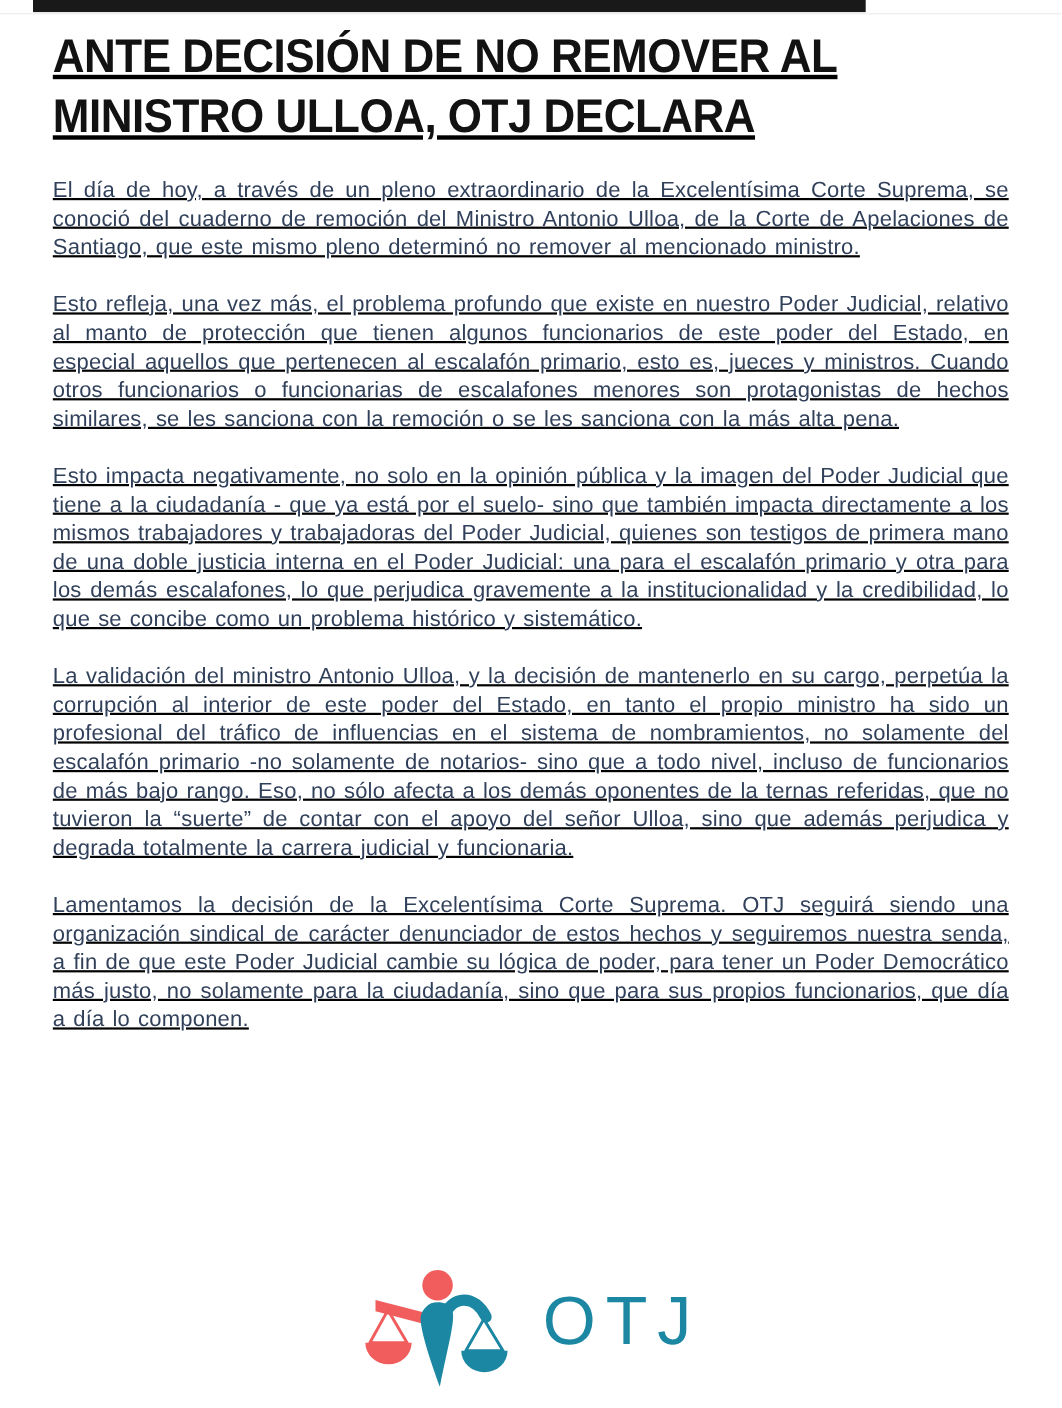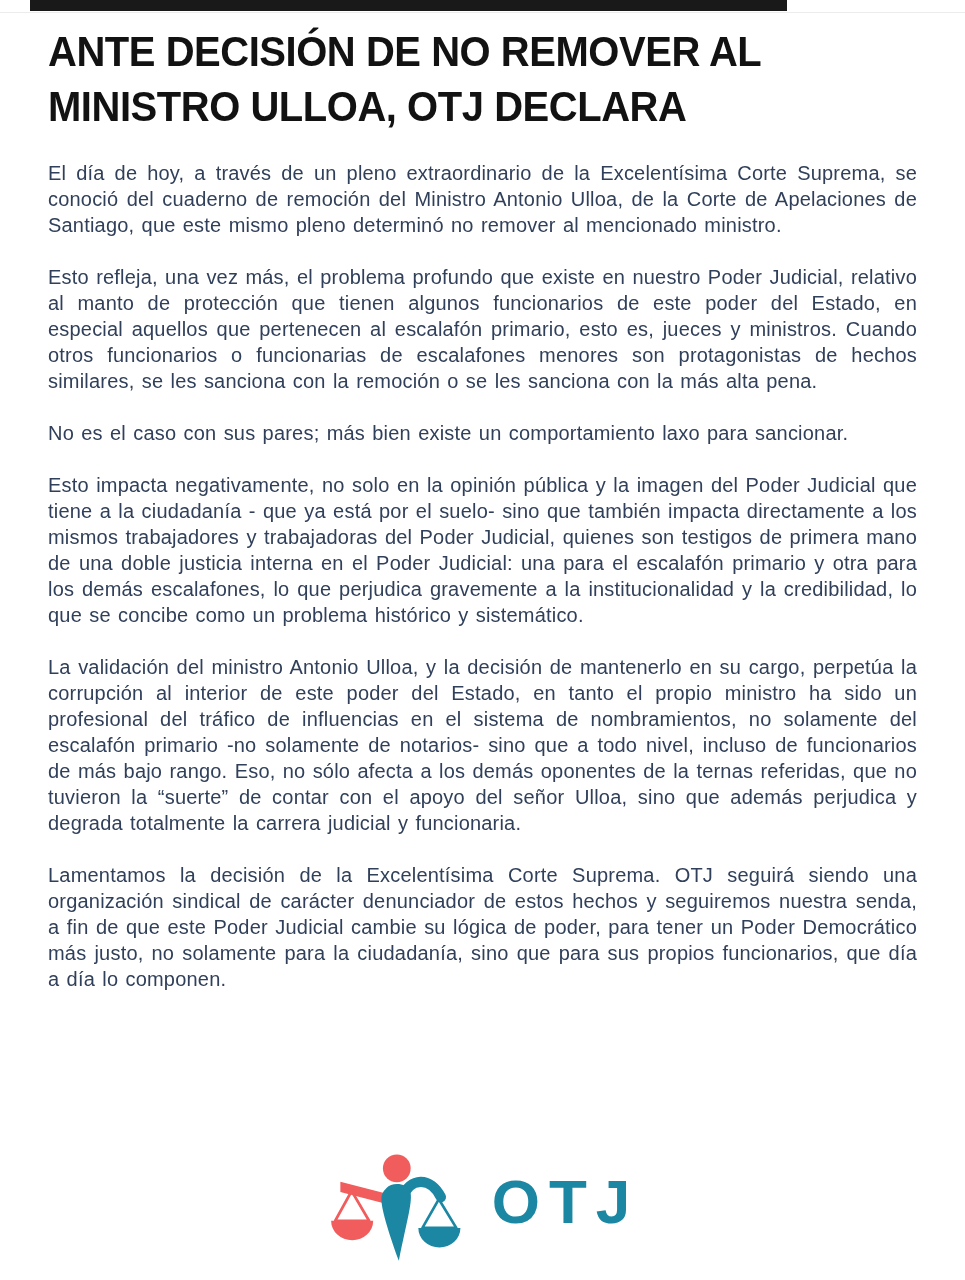--- a/index.html
+++ b/index.html
@@ -29,20 +29,21 @@
     left: 30px;
     width: 757px;
     height: 11px;
     background: #191919;
   }
   .content {
     position: absolute;
     top: 24px;
     left: 48px;
     right: 48px;
+    text-decoration: underline;
   }
   .title {
     margin: 0 0 26px 0;
     color: #121212;
   }
   .title-line {
     font-size: 43px;
     font-weight: 800;
     line-height: 55px;
     letter-spacing: -0.5px;
@@ -69,21 +70,21 @@
     justify-content: center;
     gap: 8px;
   }
   .logo-mark {
     width: 158px;
     height: 118px;
     display: block;
   }
   .logo-text {
     font-size: 62px;
-    font-weight: 700;
+    font-weight: 400;
     color: #1b87a3;
     letter-spacing: 9px;
     line-height: 1;
     padding-bottom: 18px;
   }
 </style>
 </head>
 <body>
 
 <div class="page">
@@ -94,21 +95,20 @@
   <div class="content">
 
     <header class="title">
       <div class="title-line">ANTE DECISIÓN DE NO REMOVER AL</div>
       <div class="title-line">MINISTRO ULLOA, OTJ DECLARA</div>
     </header>
 
     <main class="body-text">
       <p>El día de hoy, a través de un pleno extraordinario de la Excelentísima Corte Suprema, se conoció del cuaderno de remoción del Ministro Antonio Ulloa, de la Corte de Apelaciones de Santiago, que este mismo pleno determinó no remover al mencionado ministro.</p>
       <p>Esto refleja, una vez más, el problema profundo que existe en nuestro Poder Judicial, relativo al manto de protección que tienen algunos funcionarios de este poder del Estado, en especial aquellos que pertenecen al escalafón primario, esto es, jueces y ministros. Cuando otros funcionarios o funcionarias de escalafones menores son protagonistas de hechos similares, se les sanciona con la remoción o se les sanciona con la más alta pena.</p>
-      <p>No es el caso con sus pares; más bien existe un comportamiento laxo para sancionar.</p>
       <p>Esto impacta negativamente, no solo en la opinión pública y la imagen del Poder Judicial que tiene a la ciudadanía - que ya está por el suelo- sino que también impacta directamente a los mismos trabajadores y trabajadoras del Poder Judicial, quienes son testigos de primera mano de una doble justicia interna en el Poder Judicial: una para el escalafón primario y otra para los demás escalafones, lo que perjudica gravemente a la institucionalidad y la credibilidad, lo que se concibe como un problema histórico y sistemático.</p>
       <p>La validación del ministro Antonio Ulloa, y la decisión de mantenerlo en su cargo, perpetúa la corrupción al interior de este poder del Estado, en tanto el propio ministro ha sido un profesional del tráfico de influencias en el sistema de nombramientos, no solamente del escalafón primario -no solamente de notarios- sino que a todo nivel, incluso de funcionarios de más bajo rango. Eso, no sólo afecta a los demás oponentes de la ternas referidas, que no tuvieron la “suerte” de contar con el apoyo del señor Ulloa, sino que además perjudica y degrada totalmente la carrera judicial y funcionaria.</p>
       <p>Lamentamos la decisión de la Excelentísima Corte Suprema. OTJ seguirá siendo una organización sindical de carácter denunciador de estos hechos y seguiremos nuestra senda, a fin de que este Poder Judicial cambie su lógica de poder, para tener un Poder Democrático más justo, no solamente para la ciudadanía, sino que para sus propios funcionarios, que día a día lo componen.</p>
     </main>
 
   </div>
 
   <footer class="logo-row">
     <svg class="logo-mark" viewBox="0 0 150 115" xmlns="http://www.w3.org/2000/svg" aria-hidden="true">
 

